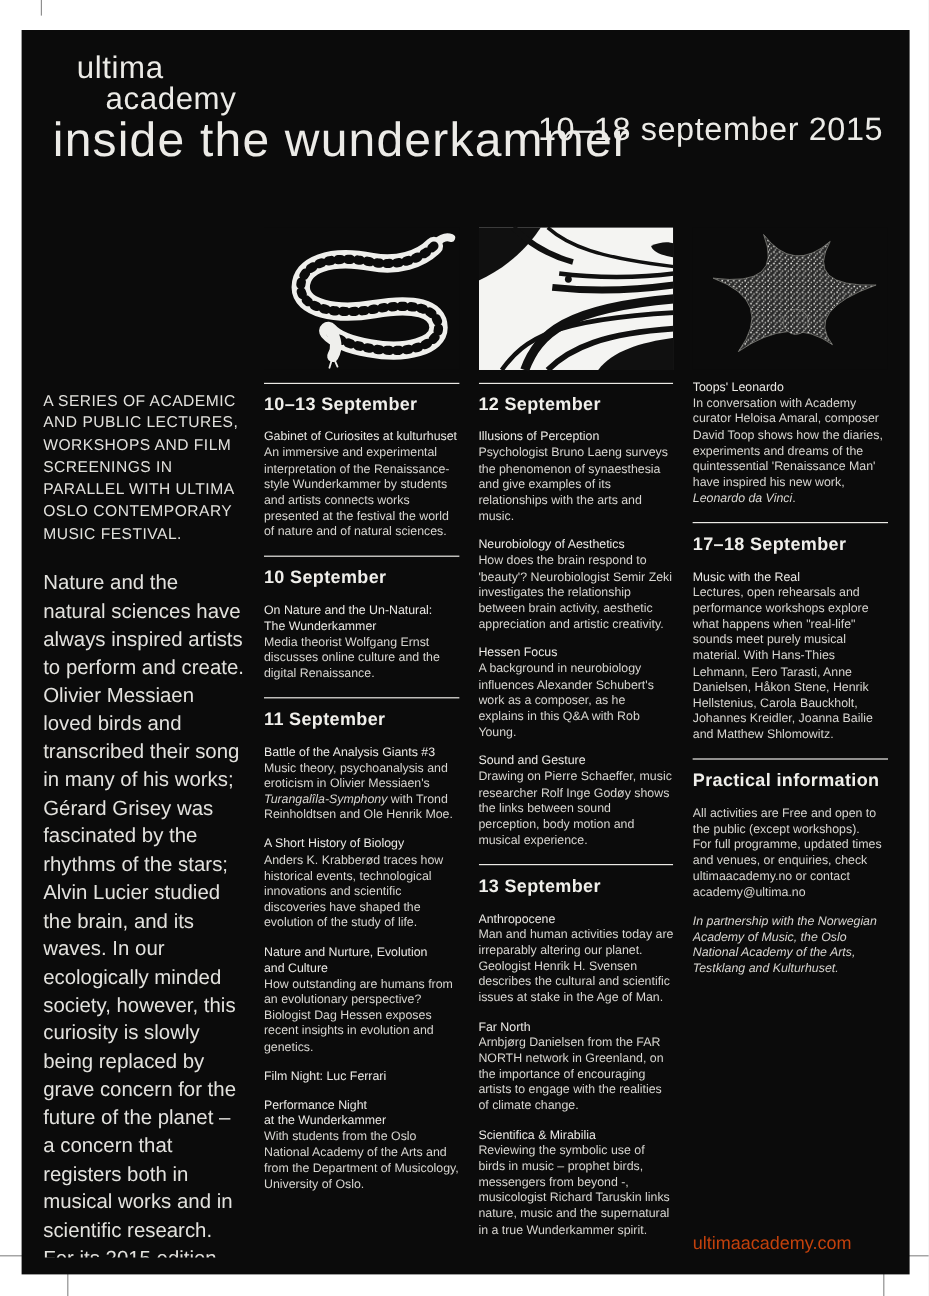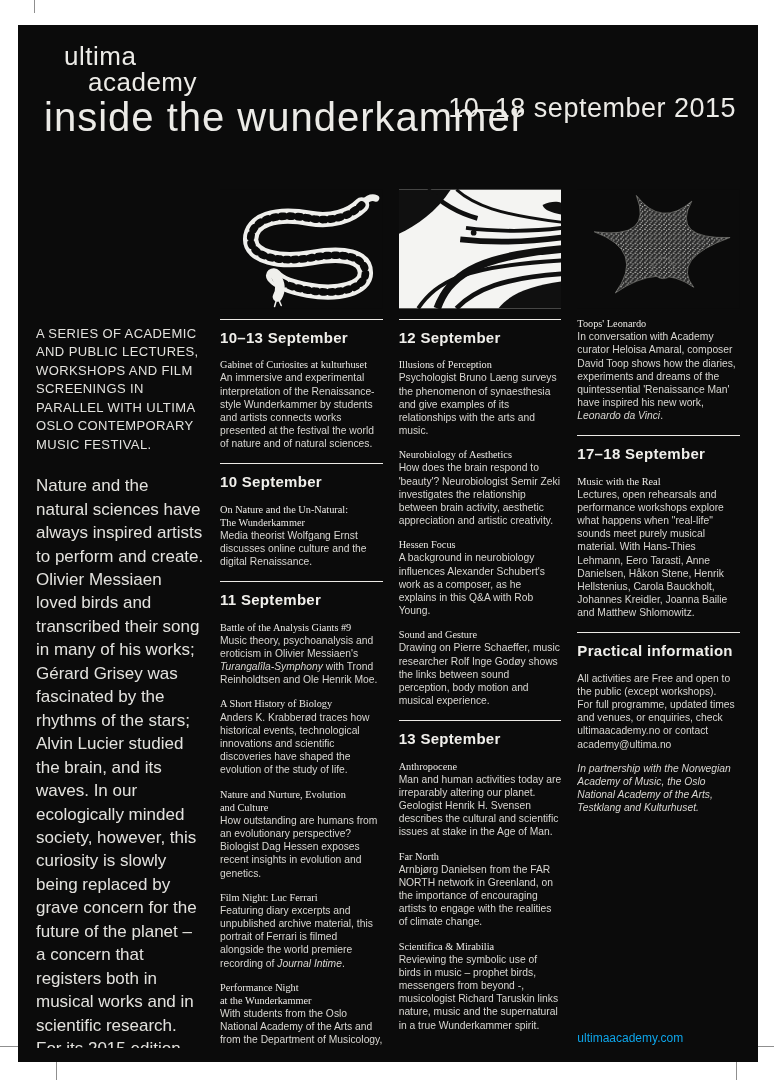--- a/index.html
+++ b/index.html
@@ -19,23 +19,23 @@
   .fig svg{display:block;width:100%;height:100%;}
   
   .content{display:grid;grid-template-columns:168px 1fr 1fr 1fr;column-gap:16px;flex:1 1 auto;margin-top:6px;overflow:hidden;}
   .col{display:flex;flex-direction:column;overflow:hidden;}
   .intro-lead{font-size:13px;line-height:1.42;letter-spacing:.4px;margin:8px 0 20px 0;color:#e3e2de;}
   .intro-body{font-size:17px;line-height:1.38;color:#e3e2de;}
   .event-col{font-size:10.3px;line-height:1.28;}
   .section-rule{border:0;border-top:1.6px solid #eceae6;margin:2px 0 8px 0;}
   .date-h{font-size:15px;font-weight:700;margin:0 0 11px 0;color:#f0efeb;letter-spacing:.3px;}
   .event{margin:0 0 11px 0;}
-  .event-title{color:#eceae6;white-space:pre-line;font-family:Liberation Serif, serif;}
+  .event-title{color:#eceae6;white-space:pre-line;}
   .event-desc{color:#d8d6d1;white-space:pre-line;}
-  .website{margin-top:auto;font-size:12px;font-weight:300;color:#0ea5e9;padding-bottom:2px;}
+  .website{margin-top:auto;font-size:15px;font-weight:300;color:#c2410c;padding-bottom:2px;}
   
   .crop{position:absolute;background:#8f8f8f;}
   .print-code{position:absolute;font-size:6px;color:#9a9a9a;letter-spacing:.5px;}
   i{}
 </style>
 </head>
 <body>
 
 <div class="page">
 
@@ -126,34 +126,33 @@
             <div class="date-h">10 September</div>
             <div class="event">
               <div class="event-title">On Nature and the Un-Natural:<br>The Wunderkammer</div>
               <div class="event-desc">Media theorist Wolfgang Ernst discusses online culture and the digital Renaissance.</div>
             </div>
           </div>
           <div class="event-section">
             <hr class="section-rule">
             <div class="date-h">11 September</div>
             <div class="event">
-              <div class="event-title">Battle of the Analysis Giants #9</div>
+              <div class="event-title">Battle of the Analysis Giants #3</div>
               <div class="event-desc">Music theory, psychoanalysis and eroticism in Olivier Messiaen's <i>Turangalîla-Symphony</i> with Trond Reinholdtsen and Ole Henrik Moe.</div>
             </div>
             <div class="event">
               <div class="event-title">A Short History of Biology</div>
               <div class="event-desc">Anders K. Krabberød traces how historical events, technological innovations and scientific discoveries have shaped the evolution of the study of life.</div>
             </div>
             <div class="event">
               <div class="event-title">Nature and Nurture, Evolution<br>and Culture</div>
               <div class="event-desc">How outstanding are humans from an evolutionary perspective? Biologist Dag Hessen exposes recent insights in evolution and genetics.</div>
             </div>
             <div class="event">
               <div class="event-title">Film Night: Luc Ferrari</div>
-              <div class="event-desc">Featuring diary excerpts and unpublished archive material, this portrait of Ferrari is filmed alongside the world premiere recording of <i>Journal Intime</i>.</div>
             </div>
             <div class="event">
               <div class="event-title">Performance Night<br>at the Wunderkammer</div>
               <div class="event-desc">With students from the Oslo National Academy of the Arts and from the Department of Musicology, University of Oslo.</div>
             </div>
           </div>
         </div>
       <div class="col event-col">
           <div class="event-section">
             <hr class="section-rule">

